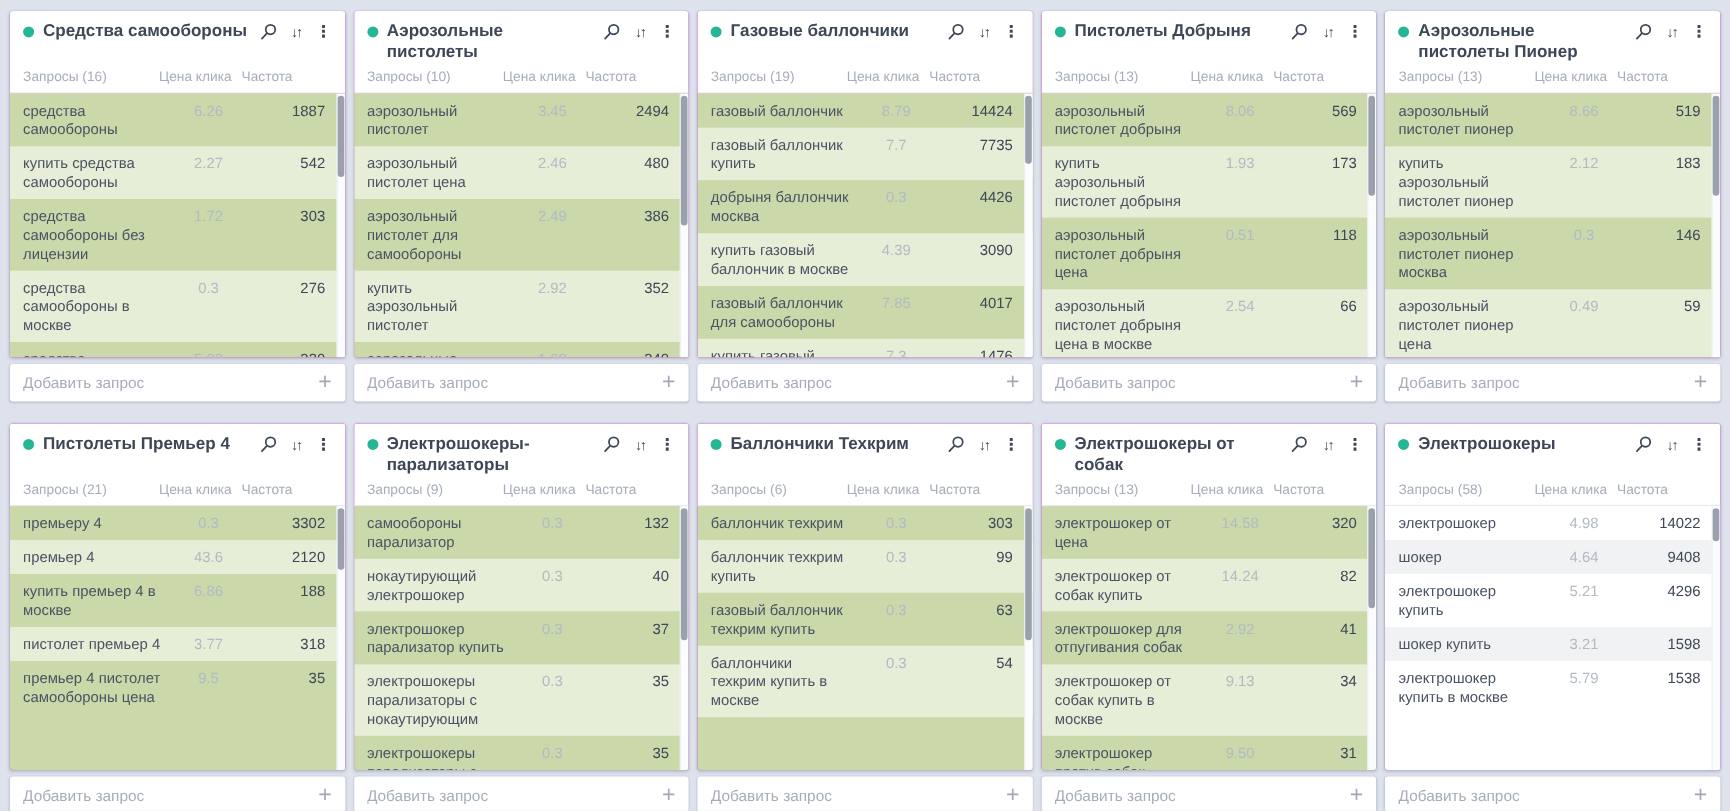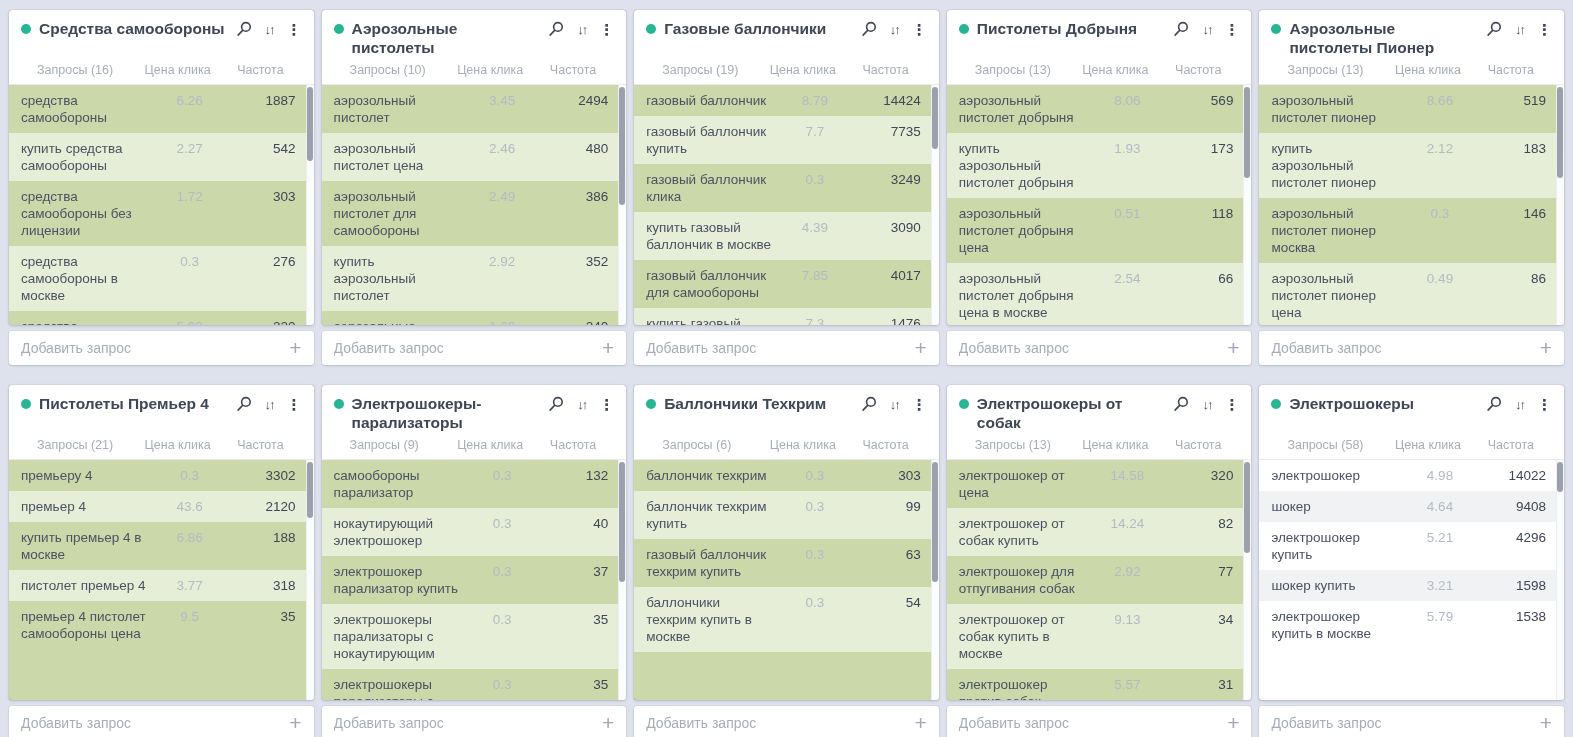--- a/index.html
+++ b/index.html
@@ -31,24 +31,24 @@
   }
   .title {
     font-size:15.5px; font-weight:700; color:#3d4756;
     line-height:19px; padding-right:6px;
   }
   .icons { margin-left:auto; display:flex; align-items:center; gap:13px; color:#3e4757; flex:none; padding-top:2px; }
   .icons svg { display:block; }
   .sort-glyph { font-size:13px; font-weight:700; letter-spacing:-2px; color:#3e4757; cursor:pointer; }
   .kebab-glyph { font-size:15px; font-weight:700; color:#3e4757; cursor:pointer; line-height:15px; }
   .search-btn { cursor:pointer; }
-  .cols { display:flex; padding:0 18px 7px 0; font-size:12.5px; color:#a7aeb9;margin-left:16px; }
+  .cols { display:flex; padding:0 18px 7px 0; font-size:12.5px; color:#a7aeb9; }
   .c-query { flex:1; padding-left:0; }
   .c-price { width:84px; text-align:center; flex:none; }
-  .c-freq  { width:64px; text-align:right; flex:none; }
+  .c-freq  { width:64px; flex:none; }
   .body {
     position:relative; height:240px; overflow:hidden;
   }
   .card.green .body { background:#cbd8aa; }
   .card.white .body { background:#ffffff; }
   .rows { }
   .row { display:flex; padding:7px 18px 7px 12px; font-size:13.5px; line-height:17px; cursor:pointer; }
   .card.green .row:nth-child(odd)  { background:#cbd8aa; }
   .card.green .row:nth-child(even) { background:#e6eed7; }
   .card.white .row:nth-child(odd)  { background:#ffffff; }
@@ -246,23 +246,23 @@
     <span class="f">14424</span>
   </div>
 
   <div class="row">
     <span class="q">газовый баллончик купить</span>
     <span class="p">7.7</span>
     <span class="f">7735</span>
   </div>
 
   <div class="row">
-    <span class="q">газовый баллончик клика</span>
-    <span class="p">0.3</span>
-    <span class="f">3249</span>
+    <span class="q">добрыня баллончик москва</span>
+    <span class="p">0.3</span>
+    <span class="f">4426</span>
   </div>
 
   <div class="row">
     <span class="q">купить газовый баллончик в москве</span>
     <span class="p">4.39</span>
     <span class="f">3090</span>
   </div>
 
   <div class="row">
     <span class="q">газовый баллончик для самообороны</span>
@@ -387,21 +387,21 @@
 
   <div class="row">
     <span class="q">аэрозольный пистолет пионер москва</span>
     <span class="p">0.3</span>
     <span class="f">146</span>
   </div>
 
   <div class="row">
     <span class="q">аэрозольный пистолет пионер цена</span>
     <span class="p">0.49</span>
-    <span class="f">86</span>
+    <span class="f">59</span>
   </div>
 
 </div>
         <div class="sb-track">
           <div class="sb-thumb" style="height: 91px;"></div>
         </div>
       </div>
     </div>
     <div class="add-bar">
       <input class="add-input" type="text" placeholder="Добавить запрос" style="">
@@ -637,32 +637,32 @@
 
   <div class="row">
     <span class="q">электрошокер от собак купить</span>
     <span class="p">14.24</span>
     <span class="f">82</span>
   </div>
 
   <div class="row">
     <span class="q">электрошокер для отпугивания собак</span>
     <span class="p">2.92</span>
-    <span class="f">77</span>
+    <span class="f">41</span>
   </div>
 
   <div class="row">
     <span class="q">электрошокер от собак купить в москве</span>
     <span class="p">9.13</span>
     <span class="f">34</span>
   </div>
 
   <div class="row">
     <span class="q">электрошокер против собак</span>
-    <span class="p">5.57</span>
+    <span class="p">9.50</span>
     <span class="f">31</span>
   </div>
 </div>
         <div class="sb-track">
           <div class="sb-thumb" style="height: 91px;"></div>
         </div>
       </div>
     </div>
     <div class="add-bar">
       <input class="add-input" type="text" placeholder="Добавить запрос" style="">

